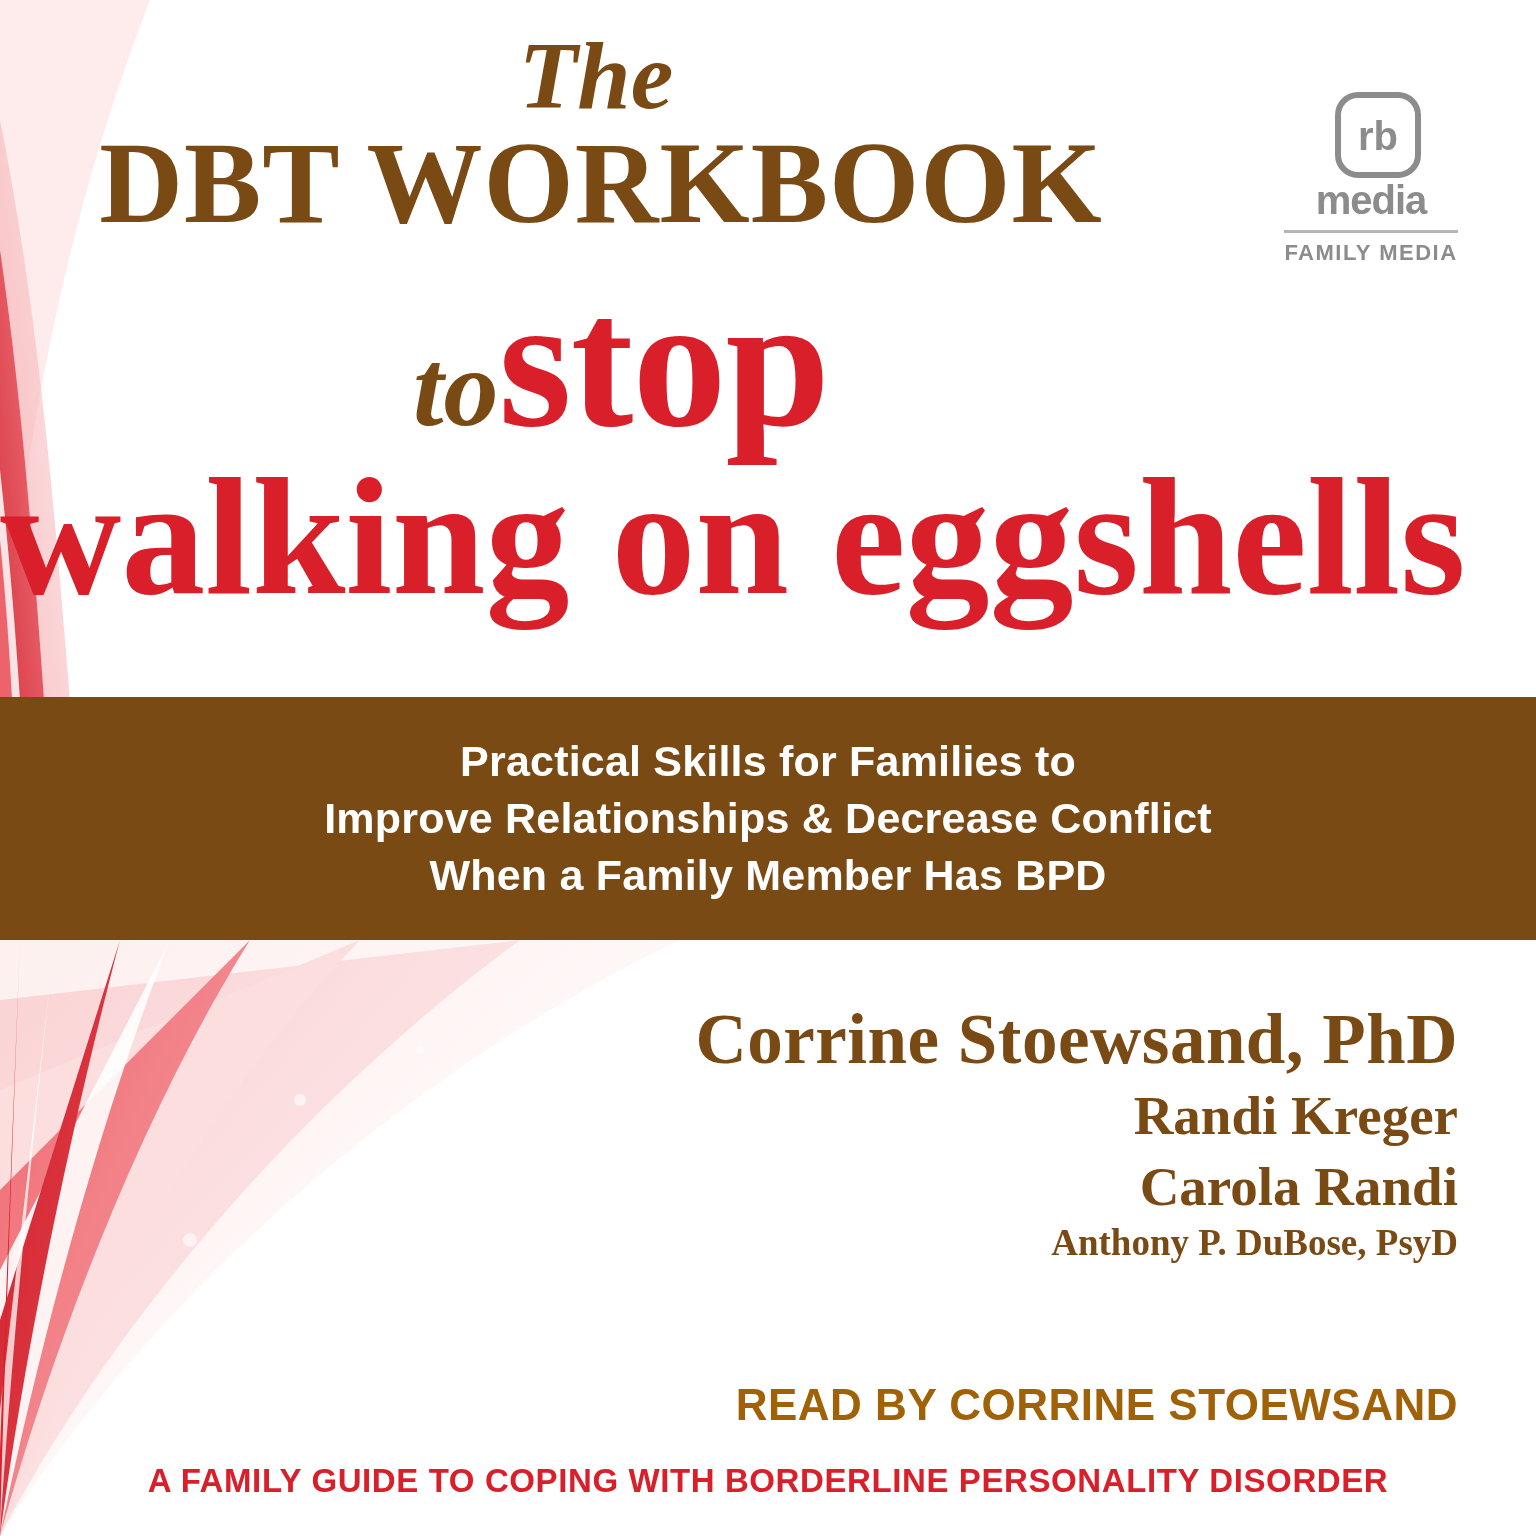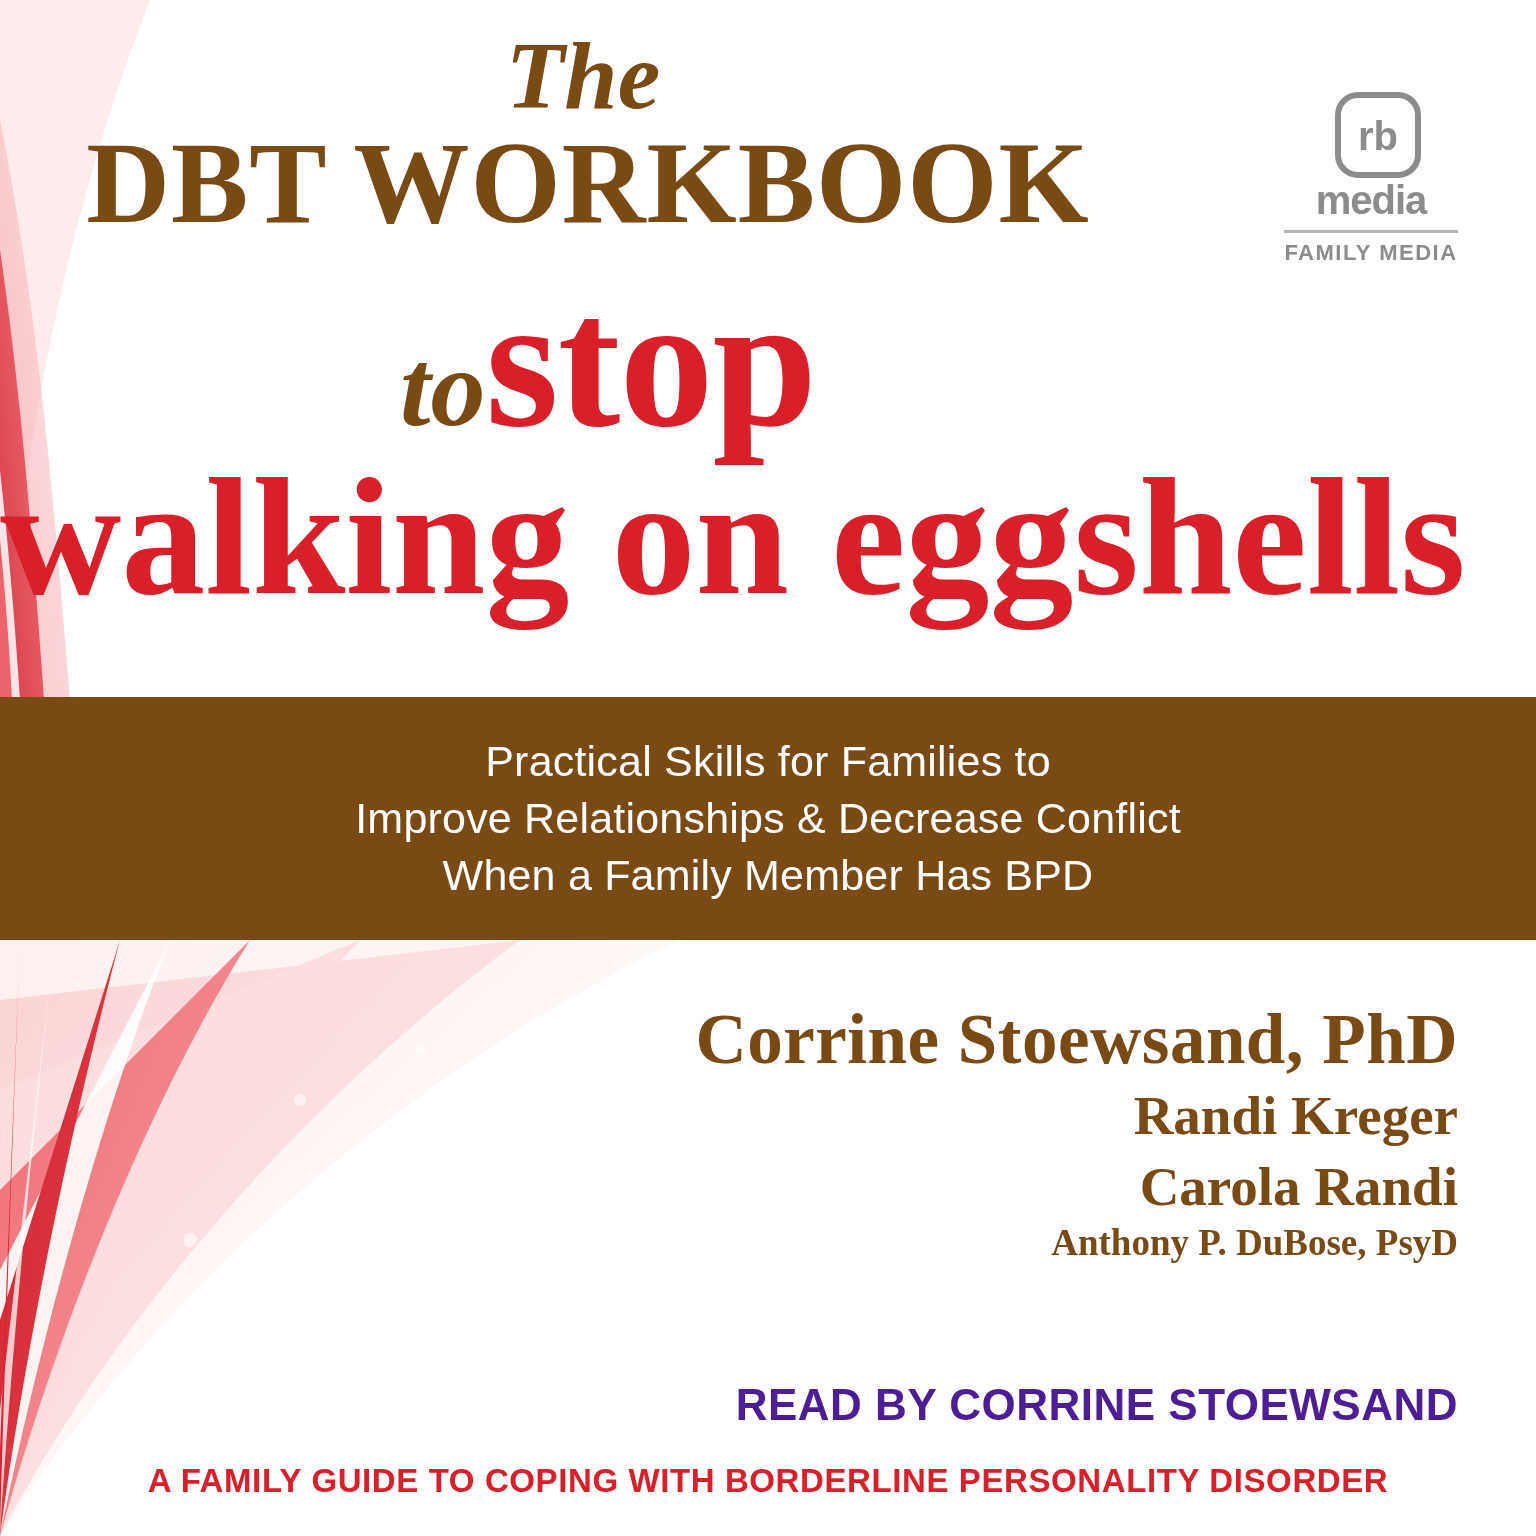--- a/index.html
+++ b/index.html
@@ -34,21 +34,21 @@
     left: 0; top: 940px;
     width: 1536px; height: 596px;
     background: #ffffff;
     overflow: hidden;
   }
 
   
   .title-zone {
     position: absolute;
     left: 0; top: 0;
-    width: 1256px; height: 700px;
+    width: 1256px; height: 700px; padding-left: 26px;
   }
   .the-word {
     position: absolute;
     top: 28px;
     left: 0; right: 0;
     text-align: center;
     font-family: "Liberation Serif", serif;
     font-style: italic;
     font-weight: 700;
     font-size: 96px;
@@ -117,21 +117,21 @@
     height: 243px;
     background: #7a4a15;
     display: flex;
     flex-direction: column;
     align-items: center;
     justify-content: center;
   }
   .subtitle-line {
     color: #ffffff;
     font-family: "Liberation Sans", sans-serif;
-    font-weight: 400;
+    font-weight: 700;
     font-size: 43px;
     line-height: 1.33;
     text-align: left;
     letter-spacing: 0.2px;
   }
 
   
   .authors {
     position: absolute;
     right: 78px;
@@ -166,21 +166,21 @@
 
   .read-by {
     position: absolute;
     right: 78px;
     top: 1380px;
     width: 900px;
     text-align: right;
     font-family: "Liberation Sans", sans-serif;
     font-weight: 700;
     font-size: 44px;
-    color: #4c1d95;
+    color: #a16207;
     letter-spacing: 0.5px;
   }
 
   
   .bottom-banner {
     position: absolute;
     left: 80px;
     bottom: 26px;
     width: 1376px;
     height: 58px;

